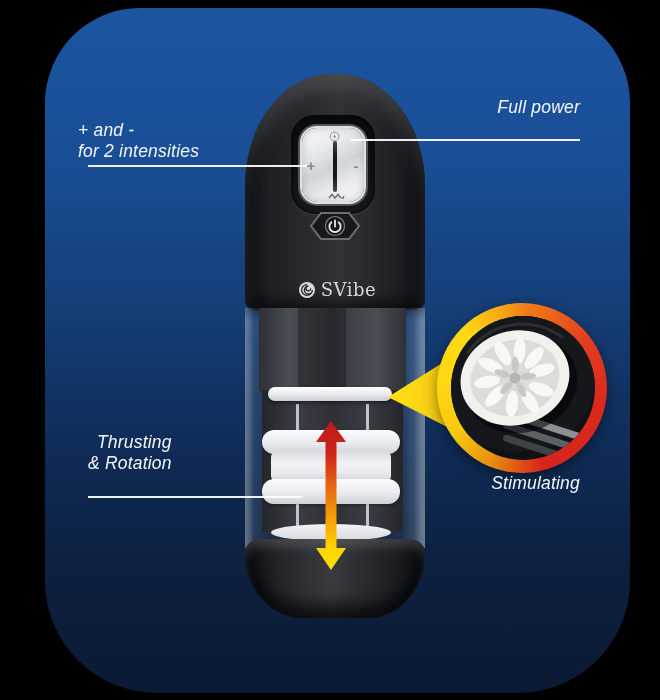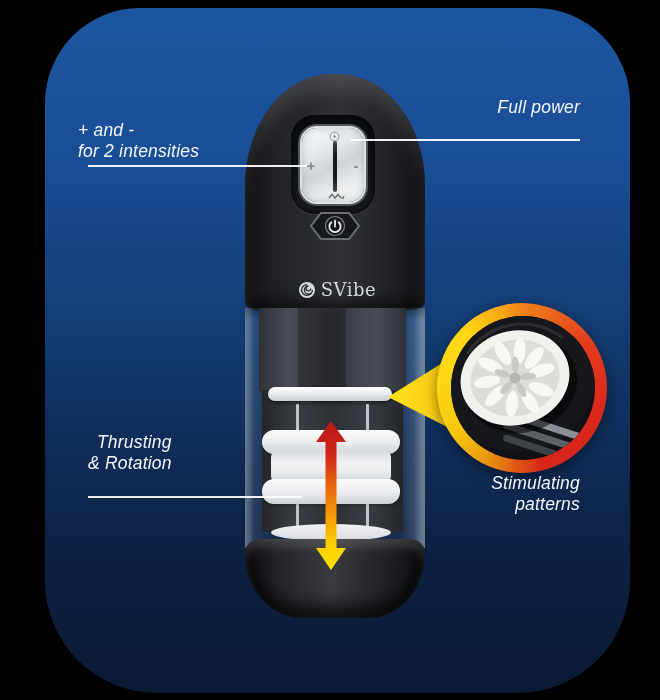--- a/index.html
+++ b/index.html
@@ -205,16 +205,15 @@
   </div>
   <div id="note-spark" class="abs note">
     <div>Full power</div>
   </div>
   <div id="note-thrust" class="abs note">
     <div>Thrusting</div>
     <div>&amp; Rotation</div>
   </div>
   <div id="note-patterns" class="abs note">
     <div>Stimulating</div>
-    <div>patterns</div>
   </div>
 
 </div>
 
 </body></html>

